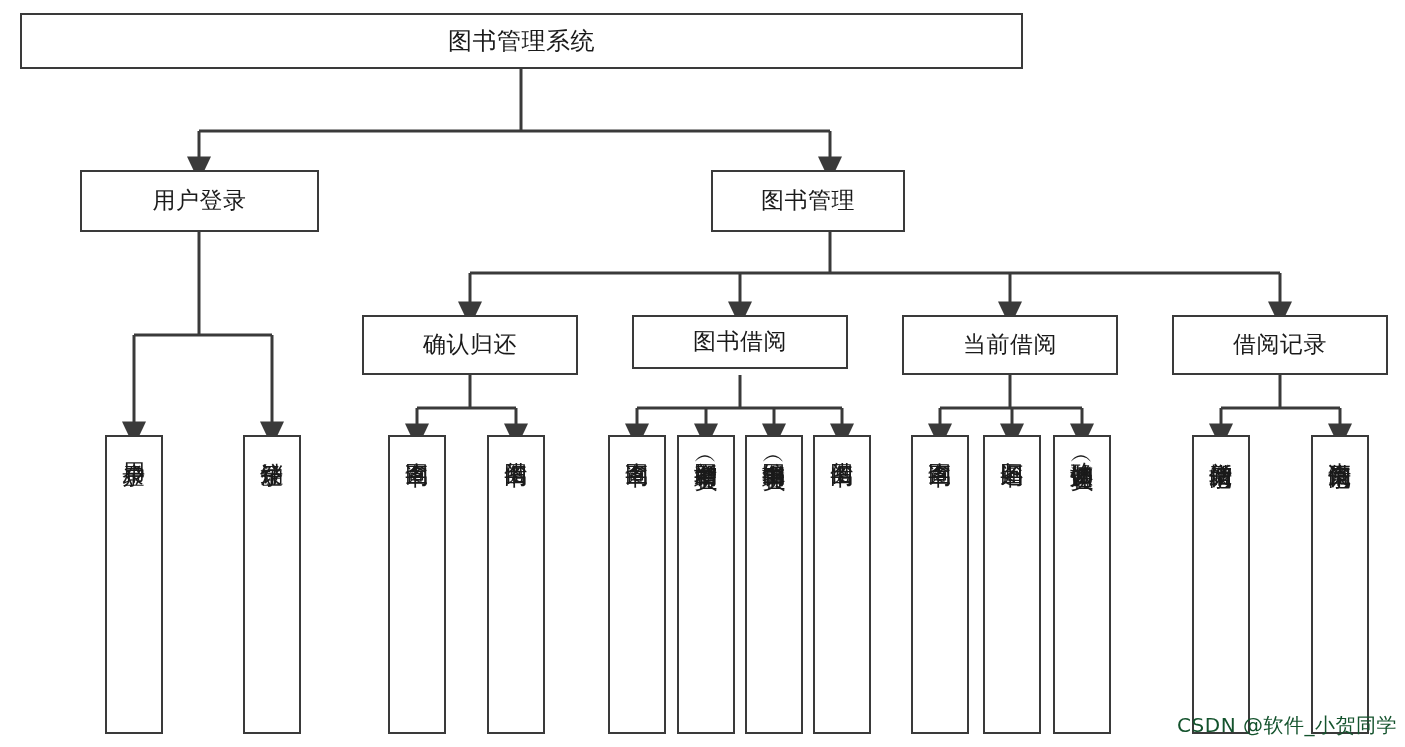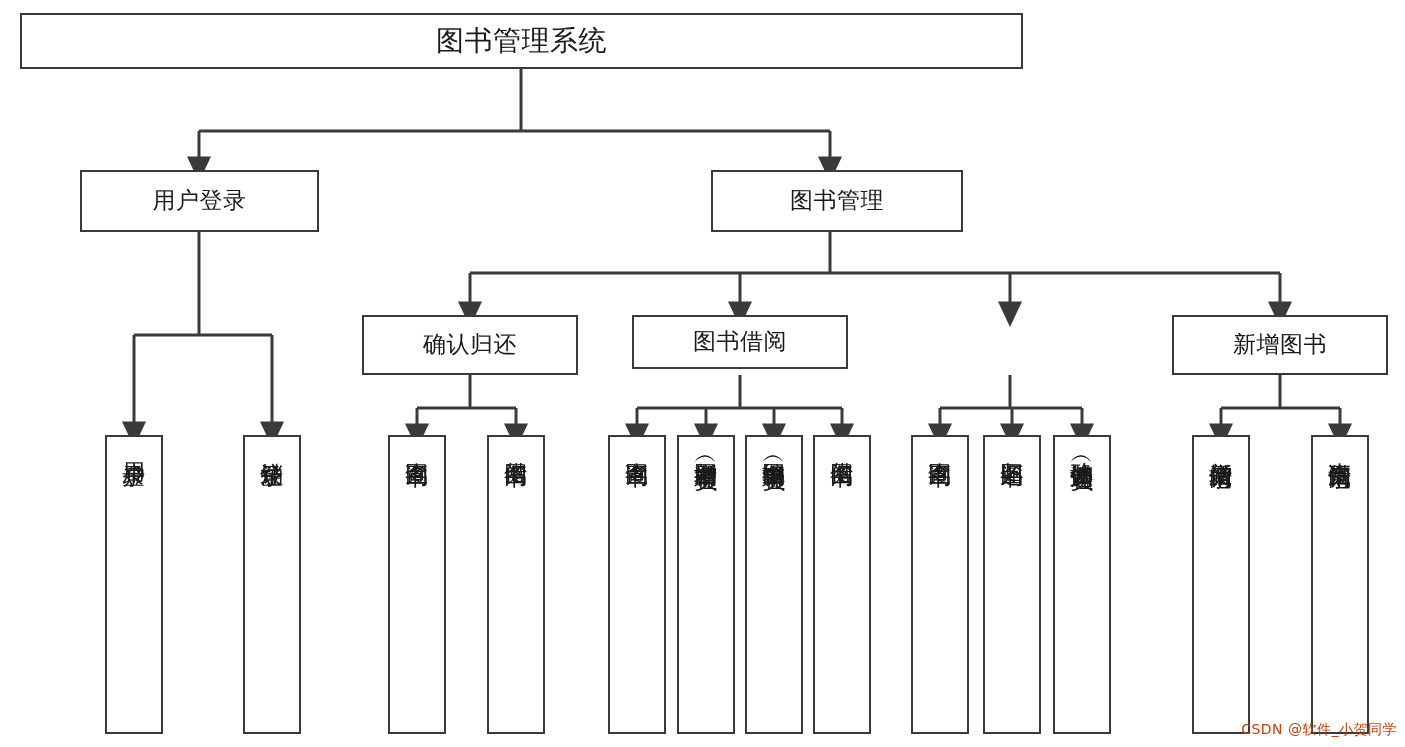--- a/index.html
+++ b/index.html
@@ -39,41 +39,41 @@
     display: block;
     text-align: center;
     line-height: 1.12;
   }
   .node.horiz .lbl {
     font-size: 23px;
     letter-spacing: 0.5px;
     white-space: nowrap;
   }
   .node.root .lbl {
-    font-size: 28px;
+    font-size: 24px;
     text-align: center;
   }
   .node.leaf {
     align-items: flex-start;
     padding-top: 7px;
   }
   .node.leaf .lbl {
     writing-mode: vertical-rl;
     text-orientation: upright;
     font-size: 23px;
     line-height: 1.06;
     letter-spacing: 1px;
     max-height: 290px;
   }
   .watermark {
     position: absolute;
     right: 8px;
     bottom: 8px;
-    font-size: 14px;
-    color: #c2410c;
+    font-size: 20px;
+    color: #14532d;
     letter-spacing: 0.5px;
     white-space: nowrap;
   }
 </style>
 </head>
 <body>
 
 <div id="canvas">
 
   <svg id="edges" viewBox="0 0 1405 747" width="1405" height="747">
@@ -126,32 +126,35 @@
     </g>
   </svg>
 
   <div class="node horiz root" style="left:20px; top:13px; width:1003px; height:56px;">
     <span class="lbl">图书管理系统</span>
   </div>
 
   <div class="node horiz" style="left:80px; top:170px; width:239px; height:62px;">
     <span class="lbl">用户登录</span>
   </div>
-  <div class="node horiz" style="left:711px; top:170px; width:252px; height:62px;">
+  <div class="node horiz" style="left:711px; top:170px; width:194px; height:62px;">
     <span class="lbl">图书管理</span>
   </div>
 
   <div class="node horiz" style="left:362px; top:315px; width:216px; height:60px;">
     <span class="lbl">确认归还</span>
   </div>
   <div class="node horiz" style="left:632px; top:315px; width:216px; height:54px;">
     <span class="lbl">图书借阅</span>
   </div>
+  <div class="node horiz" style="left:902px; top:315px; width:216px; height:60px;">
+    <span class="lbl">当前借阅</span>
+  </div>
   <div class="node horiz" style="left:1172px; top:315px; width:216px; height:60px;">
-    <span class="lbl">新增图书</span>
+    <span class="lbl">借阅记录</span>
   </div>
 
   <div class="node leaf" style="left:105px; top:435px; width:58px; height:299px;">
     <span class="lbl">用户登录</span>
   </div>
   <div class="node leaf" style="left:243px; top:435px; width:58px; height:299px;">
     <span class="lbl">注销登录</span>
   </div>
 
   <div class="node leaf" style="left:388px; top:435px; width:58px; height:299px;">

